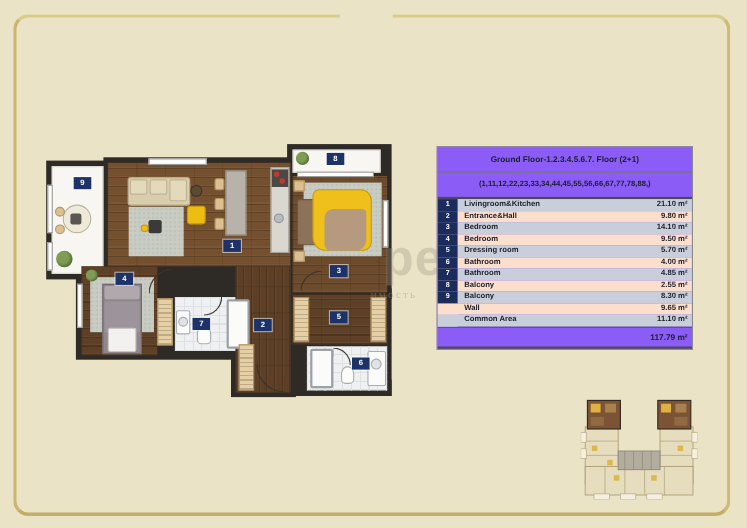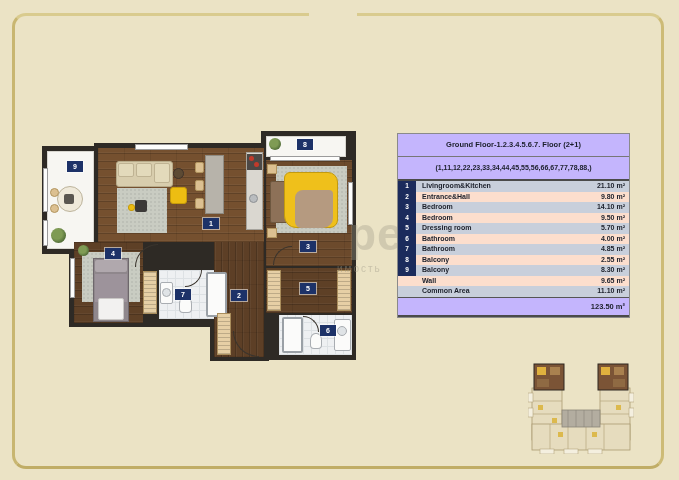--- a/index.html
+++ b/index.html
@@ -60,39 +60,39 @@
       #e6cfa5;border:1px solid #a98d5c;}
   .gray-furn{background:#b7b3aa;border:1px solid #8f8b82;}
   .white-furn{background:#fbfbfa;border:1px solid #a9adb2;border-radius:2px;}
   .window{background:#fdfdfc;border:1px solid #9b9b9b;}
   .plant{background:radial-gradient(circle at 40% 40%, #7f9b54 0 40%, #55713a 70%);border-radius:50%;}
   .arc{border-left:1.5px solid #3a342d;border-bottom:1.5px solid #3a342d;border-bottom-left-radius:100%;}
 
   
   .areatable{
     position:absolute;left:397px;top:133px;width:231px;z-index:4;
-    background:#c4b5fd;border:1px solid #8a8a8a;color:#1b1f2a;
+    background:#8b5cf6;border:1px solid #8a8a8a;color:#1b1f2a;
   }
   .tbl-title{height:22px;line-height:22px;text-align:center;font-size:7.5px;font-weight:bold;border-bottom:1px solid #777;}
   .tbl-sub{height:22px;line-height:22px;text-align:center;font-size:7px;font-weight:bold;border-bottom:2px solid #4a4a4a;}
   .trow{display:flex;height:10.5px;font-size:7px;font-weight:bold;line-height:10.5px;}
   .trow .num{width:18px;background:#1b2b5c;color:#fff;text-align:center;font-size:6.5px;}
   .trow.blue{background:#c8cfdb;}
   .trow.pink{background:#fcdecd;}
   .trow.blue .num.empty{background:#c8cfdb;}
   .trow.pink .num.empty{background:#fcdecd;}
   .trow .lbl{flex:1;padding-left:6px;}
   .trow .val{width:58px;text-align:right;padding-right:4px;}
   .total-row{display:flex;height:17px;line-height:17px;border-top:1px solid #555;border-bottom:2px solid #4a4a4a;font-size:7.5px;font-weight:bold;}
   .total-row .lbl{width:158px;padding-left:20px;border-right:1px solid #999;}
   .total-row .val{flex:1;text-align:right;padding-right:4px;}
 
   
   .wm-big{position:absolute;left:348px;top:207px;z-index:3;font-size:46px;color:#9f9a88;opacity:.35;font-weight:bold;letter-spacing:1px;}
-  .wm-small{position:absolute;left:337px;top:263px;z-index:3;font-size:10px;color:#9f9a88;opacity:.45;letter-spacing:2px;}
+  .wm-small{position:absolute;left:337px;top:263px;z-index:3;font-size:10px;color:#9f9a88;opacity:.45;letter-spacing:2px;font-family:Liberation Serif, serif;}
 
   
   .minimap{position:absolute;left:528px;top:360px;width:106px;height:94px;z-index:2;}
 </style>
 </head>
 <body>
 
 <div class="frame"></div>
 <div class="frame-gap"></div>
 
@@ -256,21 +256,21 @@
     <div class="lbl">Wall</div>
     <div class="val">9.65 m²</div>
   </div>
   <div class="trow blue">
     <div class="num empty"></div>
     <div class="lbl">Common Area</div>
     <div class="val">11.10 m²</div>
   </div>
 
   <div class="total-row">
-    <div class="val">123.50 m²</div>
+    <div class="val">117.79 m²</div>
   </div>
 </div>
 
 <div class="minimap">
   <svg width="106" height="94" viewBox="0 0 106 94">
 
     <rect x="4" y="28" width="30" height="52" fill="#e6dcbe" stroke="#ab9b72" stroke-width="0.8"></rect>
     <rect x="72" y="28" width="30" height="52" fill="#e6dcbe" stroke="#ab9b72" stroke-width="0.8"></rect>
     <rect x="4" y="64" width="98" height="26" fill="#e6dcbe" stroke="#ab9b72" stroke-width="0.8"></rect>
 

